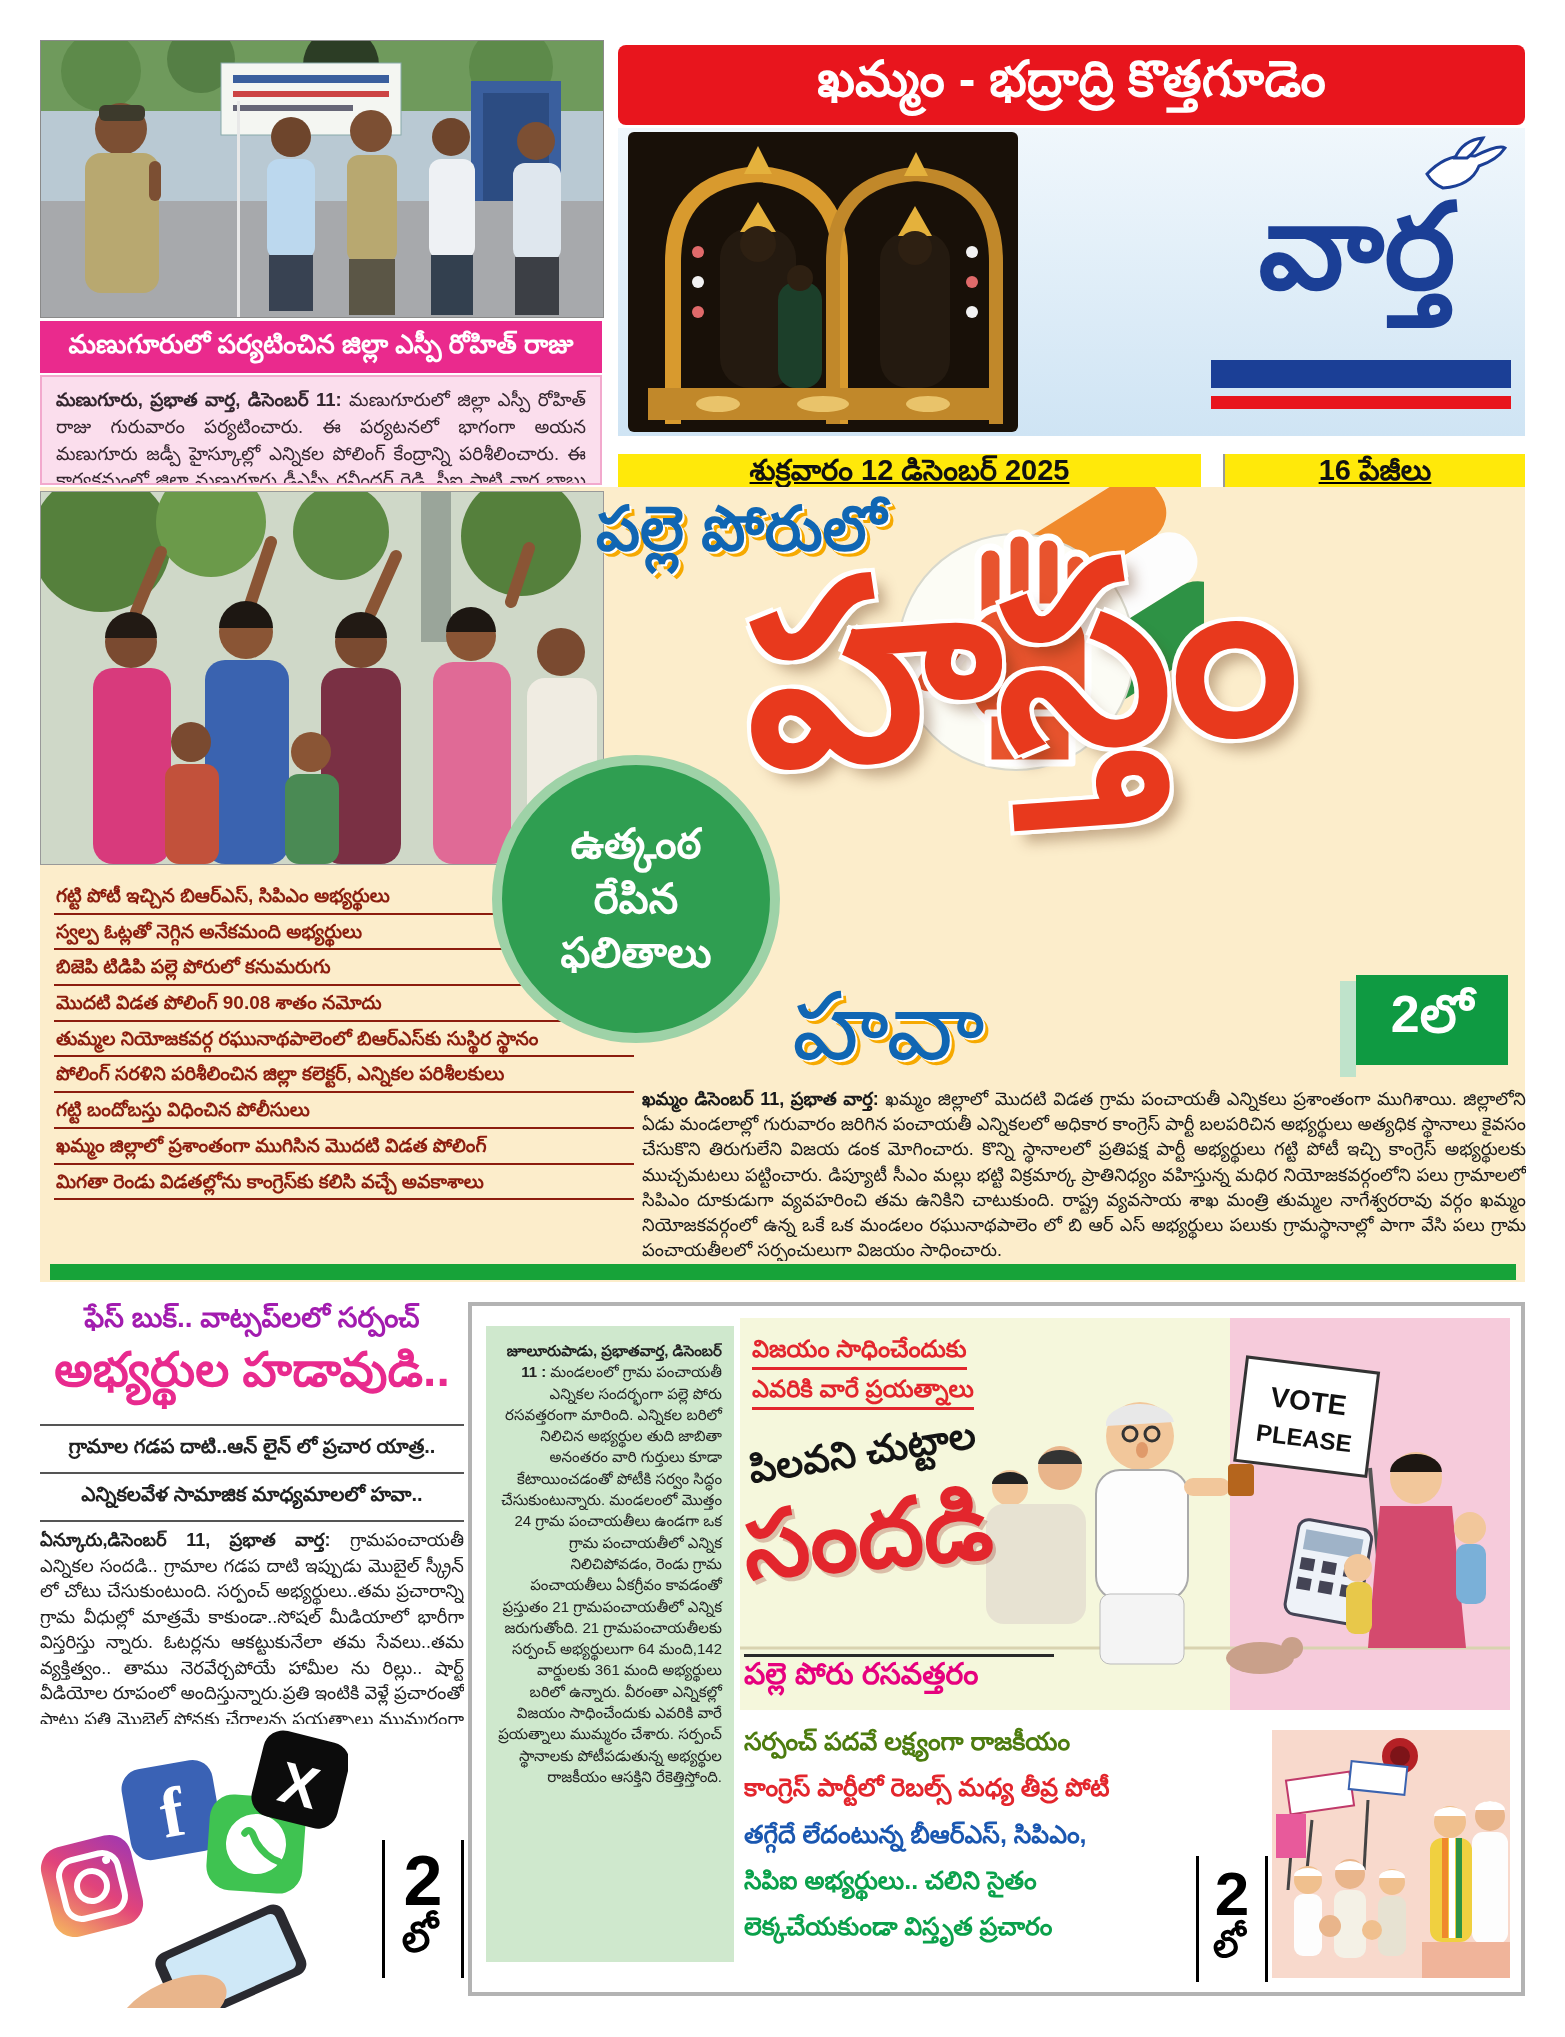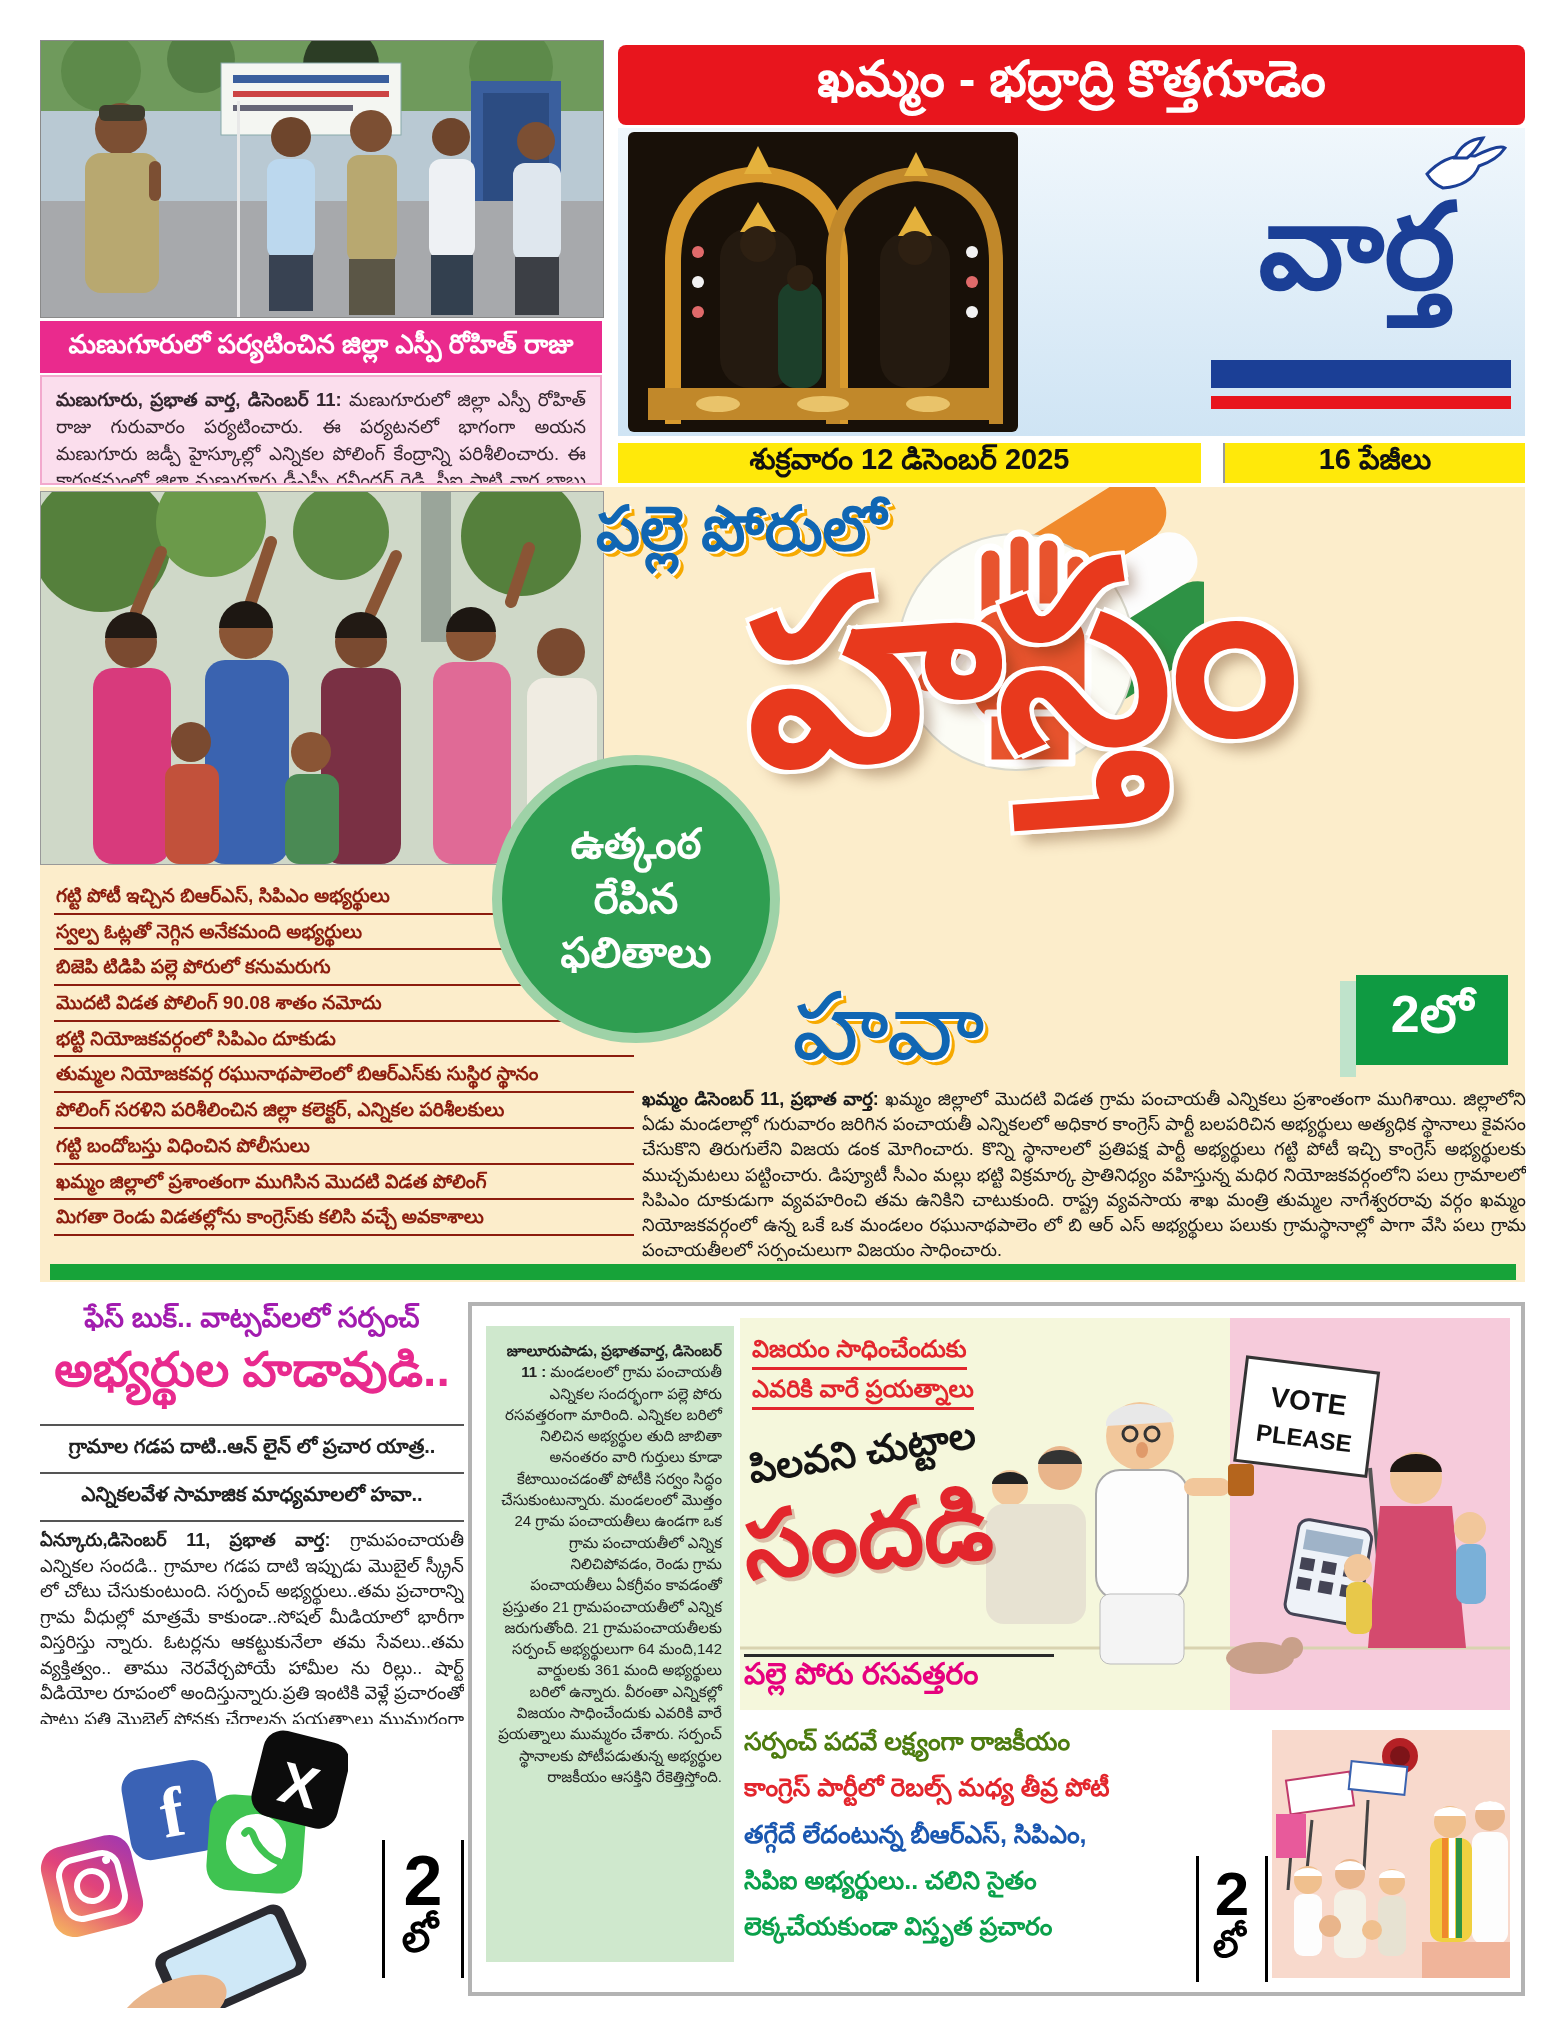--- a/index.html
+++ b/index.html
@@ -15,21 +15,21 @@
            font-size:18.5px;line-height:1.45;color:#33262e;text-align:justify;}
   
   #tr{left:618px;top:45px;width:907px;}
   #banner{height:80px;background:#e8151d;border-radius:8px;color:#fff;display:flex;align-items:center;justify-content:center;
           font-size:50px;font-weight:bold;white-space:nowrap;overflow:hidden;}
   #masthead{position:relative;height:308px;margin-top:3px;background:linear-gradient(180deg,#f0f7fc,#cfe4f4);overflow:hidden;}
   #paper-name{position:absolute;right:8px;top:58px;width:320px;text-align:center;font-size:120px;line-height:1.0;
               font-weight:bold;color:#1b3f96;}
   #bar-blue{position:absolute;right:14px;top:232px;width:300px;height:28px;background:#1b3f96;}
   #bar-red{position:absolute;right:14px;top:268px;width:300px;height:13px;background:#e8151d;}
-  #datebar{display:flex;height:40px;margin-top:7px;}
+  #datebar{display:flex;height:40px;margin-top:18px;text-decoration:underline;}
   .date-left{flex:1;background:#ffe90a;display:flex;align-items:center;justify-content:center;
              font-size:29px;font-weight:bold;color:#111;white-space:nowrap;overflow:hidden;}
   .date-gap{width:22px;background:#fff;border-right:2px solid #9a9a9a;}
   .date-right{width:300px;background:#ffe90a;display:flex;align-items:center;justify-content:center;
               font-size:29px;font-weight:bold;color:#111;}
   
   #feature{left:40px;top:487px;width:1485px;height:795px;background:#fcedcb;}
   #feat-photo{left:0;top:4px;width:562px;height:372px;border:1px solid #999;overflow:hidden;background:#cfd8c8;}
   #kicker{left:556px;top:6px;font-size:62px;font-weight:bold;color:#1066b3;white-space:nowrap;
           text-shadow:2px 2px 0 #fff,5px 5px 0 #f6a900;}
@@ -243,21 +243,20 @@
     <div class="abs" id="subtitle">హవా</div>
     <div class="abs" id="feat-badge">
       <div id="feat-badge-strip"></div>
       <span>2లో</span>
     </div>
     <div class="abs" id="bullets">
       <div class="bullet">గట్టి పోటీ ఇచ్చిన బిఆర్ఎస్, సిపిఎం అభ్యర్థులు</div>
       <div class="bullet">స్వల్ప ఓట్లతో నెగ్గిన అనేకమంది అభ్యర్థులు</div>
       <div class="bullet">బిజెపి టిడిపి పల్లె పోరులో కనుమరుగు</div>
       <div class="bullet">మొదటి విడత పోలింగ్ 90.08 శాతం నమోదు</div>
-      <div class="bullet">భట్టి నియోజకవర్గంలో సిపిఎం దూకుడు</div>
       <div class="bullet">తుమ్మల నియోజకవర్గ రఘునాథపాలెంలో బిఆర్ఎస్‌కు సుస్థిర స్థానం</div>
       <div class="bullet">పోలింగ్ సరళిని పరిశీలించిన జిల్లా కలెక్టర్, ఎన్నికల పరిశీలకులు</div>
       <div class="bullet">గట్టి బందోబస్తు విధించిన పోలీసులు</div>
       <div class="bullet">ఖమ్మం జిల్లాలో ప్రశాంతంగా ముగిసిన మొదటి విడత పోలింగ్</div>
       <div class="bullet">మిగతా రెండు విడతల్లోను కాంగ్రెస్‌కు కలిసి వచ్చే అవకాశాలు</div>
     </div>
     <div class="abs" id="feat-body"><span class="lead">ఖమ్మం డిసెంబర్ 11, ప్రభాత వార్త:</span><span> ఖమ్మం జిల్లాలో మొదటి విడత గ్రామ పంచాయతీ ఎన్నికలు ప్రశాంతంగా ముగిశాయి. జిల్లాలోని ఏడు మండలాల్లో గురువారం జరిగిన పంచాయతీ ఎన్నికలలో అధికార కాంగ్రెస్ పార్టీ బలపరిచిన అభ్యర్థులు అత్యధిక స్థానాలు కైవసం చేసుకొని తిరుగులేని విజయ డంక మోగించారు. కొన్ని స్థానాలలో ప్రతిపక్ష పార్టీ అభ్యర్థులు గట్టి పోటీ ఇచ్చి కాంగ్రెస్ అభ్యర్థులకు ముచ్చమటలు పట్టించారు. డిప్యూటీ సీఎం మల్లు భట్టి విక్రమార్క ప్రాతినిధ్యం వహిస్తున్న మధిర నియోజకవర్గంలోని పలు గ్రామాలలో సిపిఎం దూకుడుగా వ్యవహరించి తమ ఉనికిని చాటుకుంది. రాష్ట్ర వ్యవసాయ శాఖ మంత్రి తుమ్మల నాగేశ్వరరావు వర్గం ఖమ్మం నియోజకవర్గంలో ఉన్న ఒకే ఒక మండలం రఘునాథపాలెం లో బి ఆర్ ఎస్ అభ్యర్థులు పలుకు గ్రామస్థానాల్లో పాగా వేసి పలు గ్రామ పంచాయతీలలో సర్పంచులుగా విజయం సాధించారు.</span></div>
     <div class="abs" id="green-strip"></div>
   </div>
 

